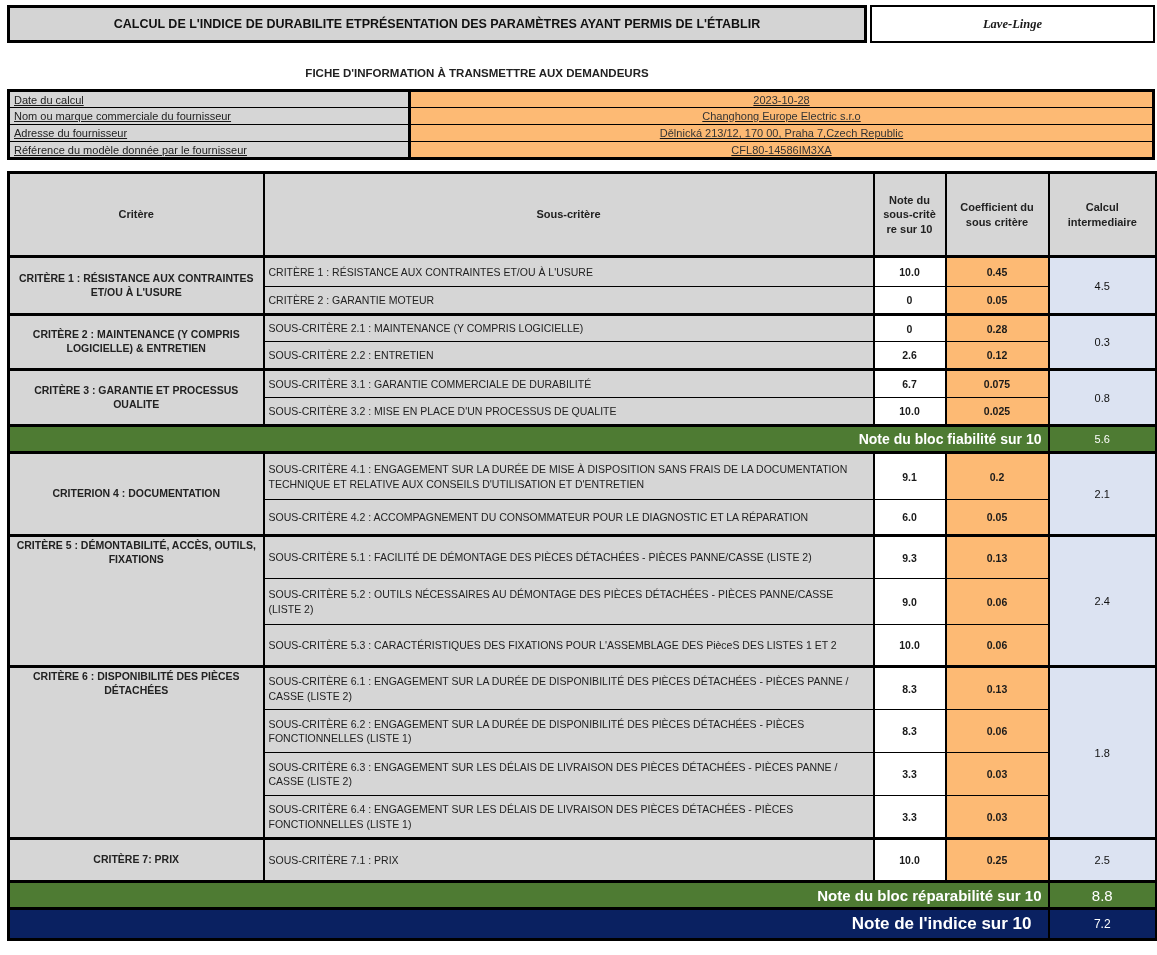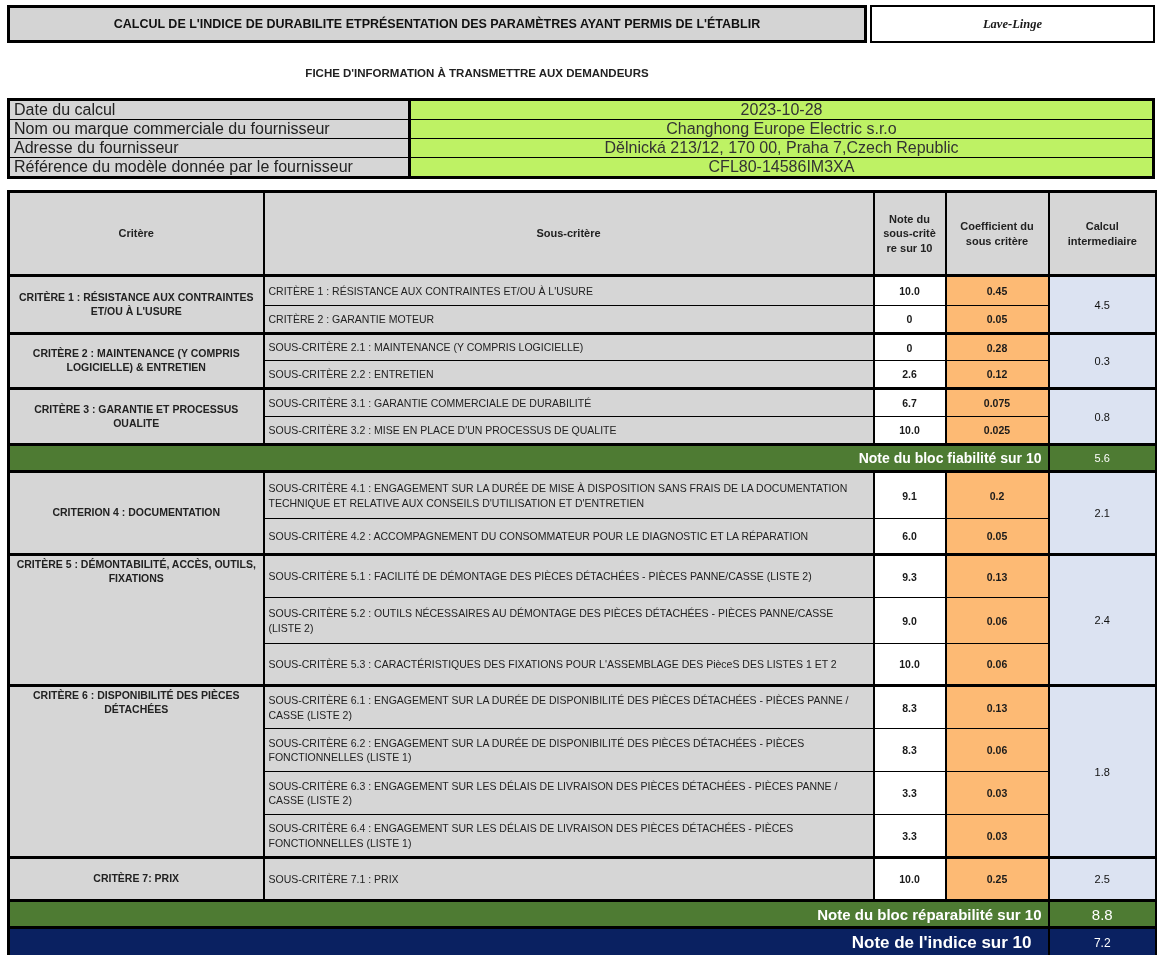--- a/index.html
+++ b/index.html
@@ -27,27 +27,28 @@
     font-family: "Liberation Serif", serif;
     font-weight: bold; font-style: italic; font-size: 12.5px;
   }
   .subtitle {
     width: 940px; margin-top: 24px;
     text-align: center; font-weight: bold; font-size: 11.5px; color: #222;
   }
 
   
   .info-table {
-    width: 1148px; margin-top: 19px;
+    width: 1148px; margin-top: 10px;
     border-collapse: collapse; border: 3px solid #000;
-    font-size: 16px;
+    font-size: 11px;
+    text-decoration: underline;
   }
   .info-table td { border: 1px solid #000; height: 17px; padding: 0 4px; }
   .info-table td.ilabel { width: 401px; background: #d6d6d6; border-right: 3px solid #000; color: #222; }
-  .info-table td.ivalue { background: #bef264; text-align: center; color: #333; }
+  .info-table td.ivalue { background: #fdba74; text-align: center; color: #333; }
 
   
   .main {
     width: 1148px; margin-top: 11px;
     border-collapse: collapse; border: 3px solid #000;
     font-size: 10.5px; table-layout: fixed;
   }
   .main th, .main td { border: 1px solid #000; }
   .main th, .main td { border-left-width: 2px; border-right-width: 2px; }
   .main th {

